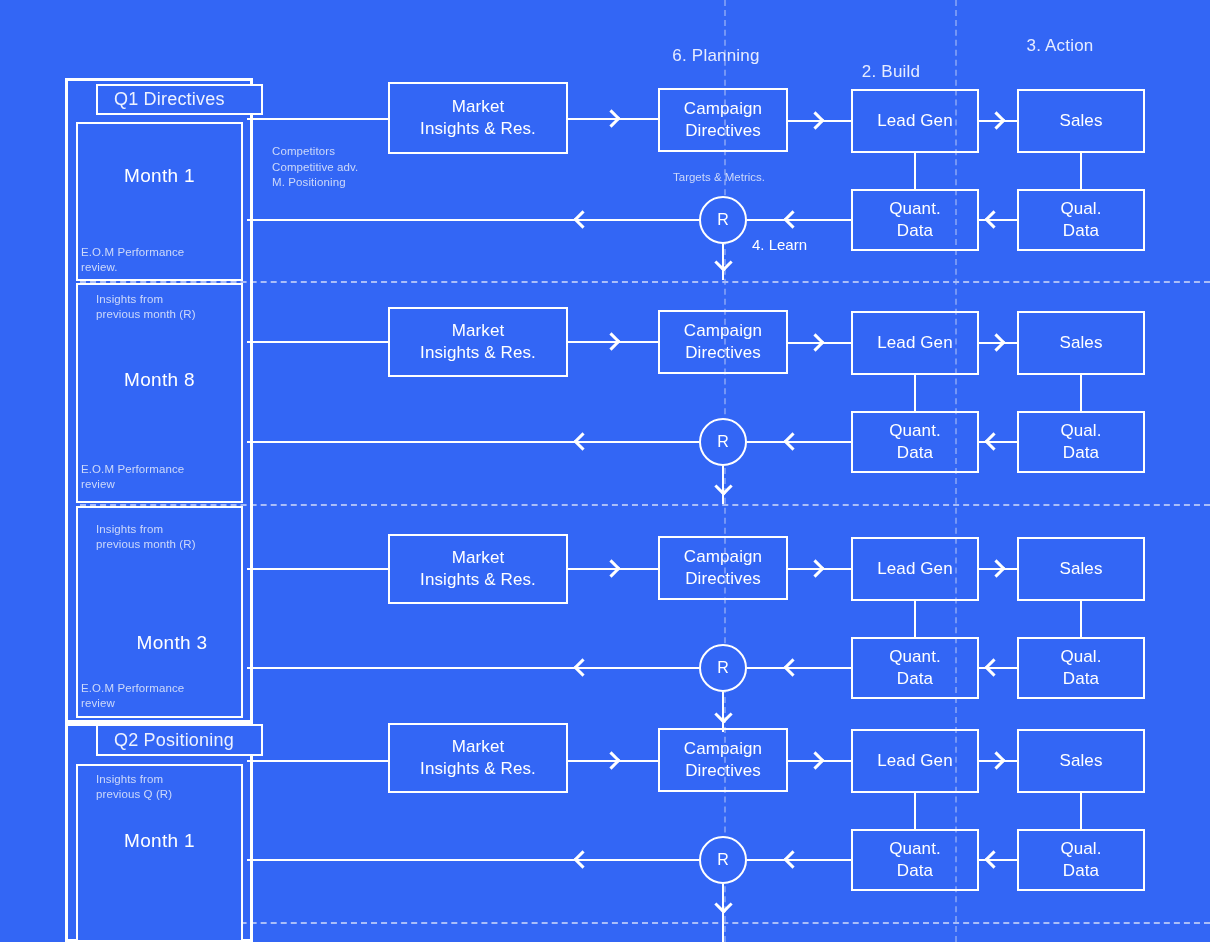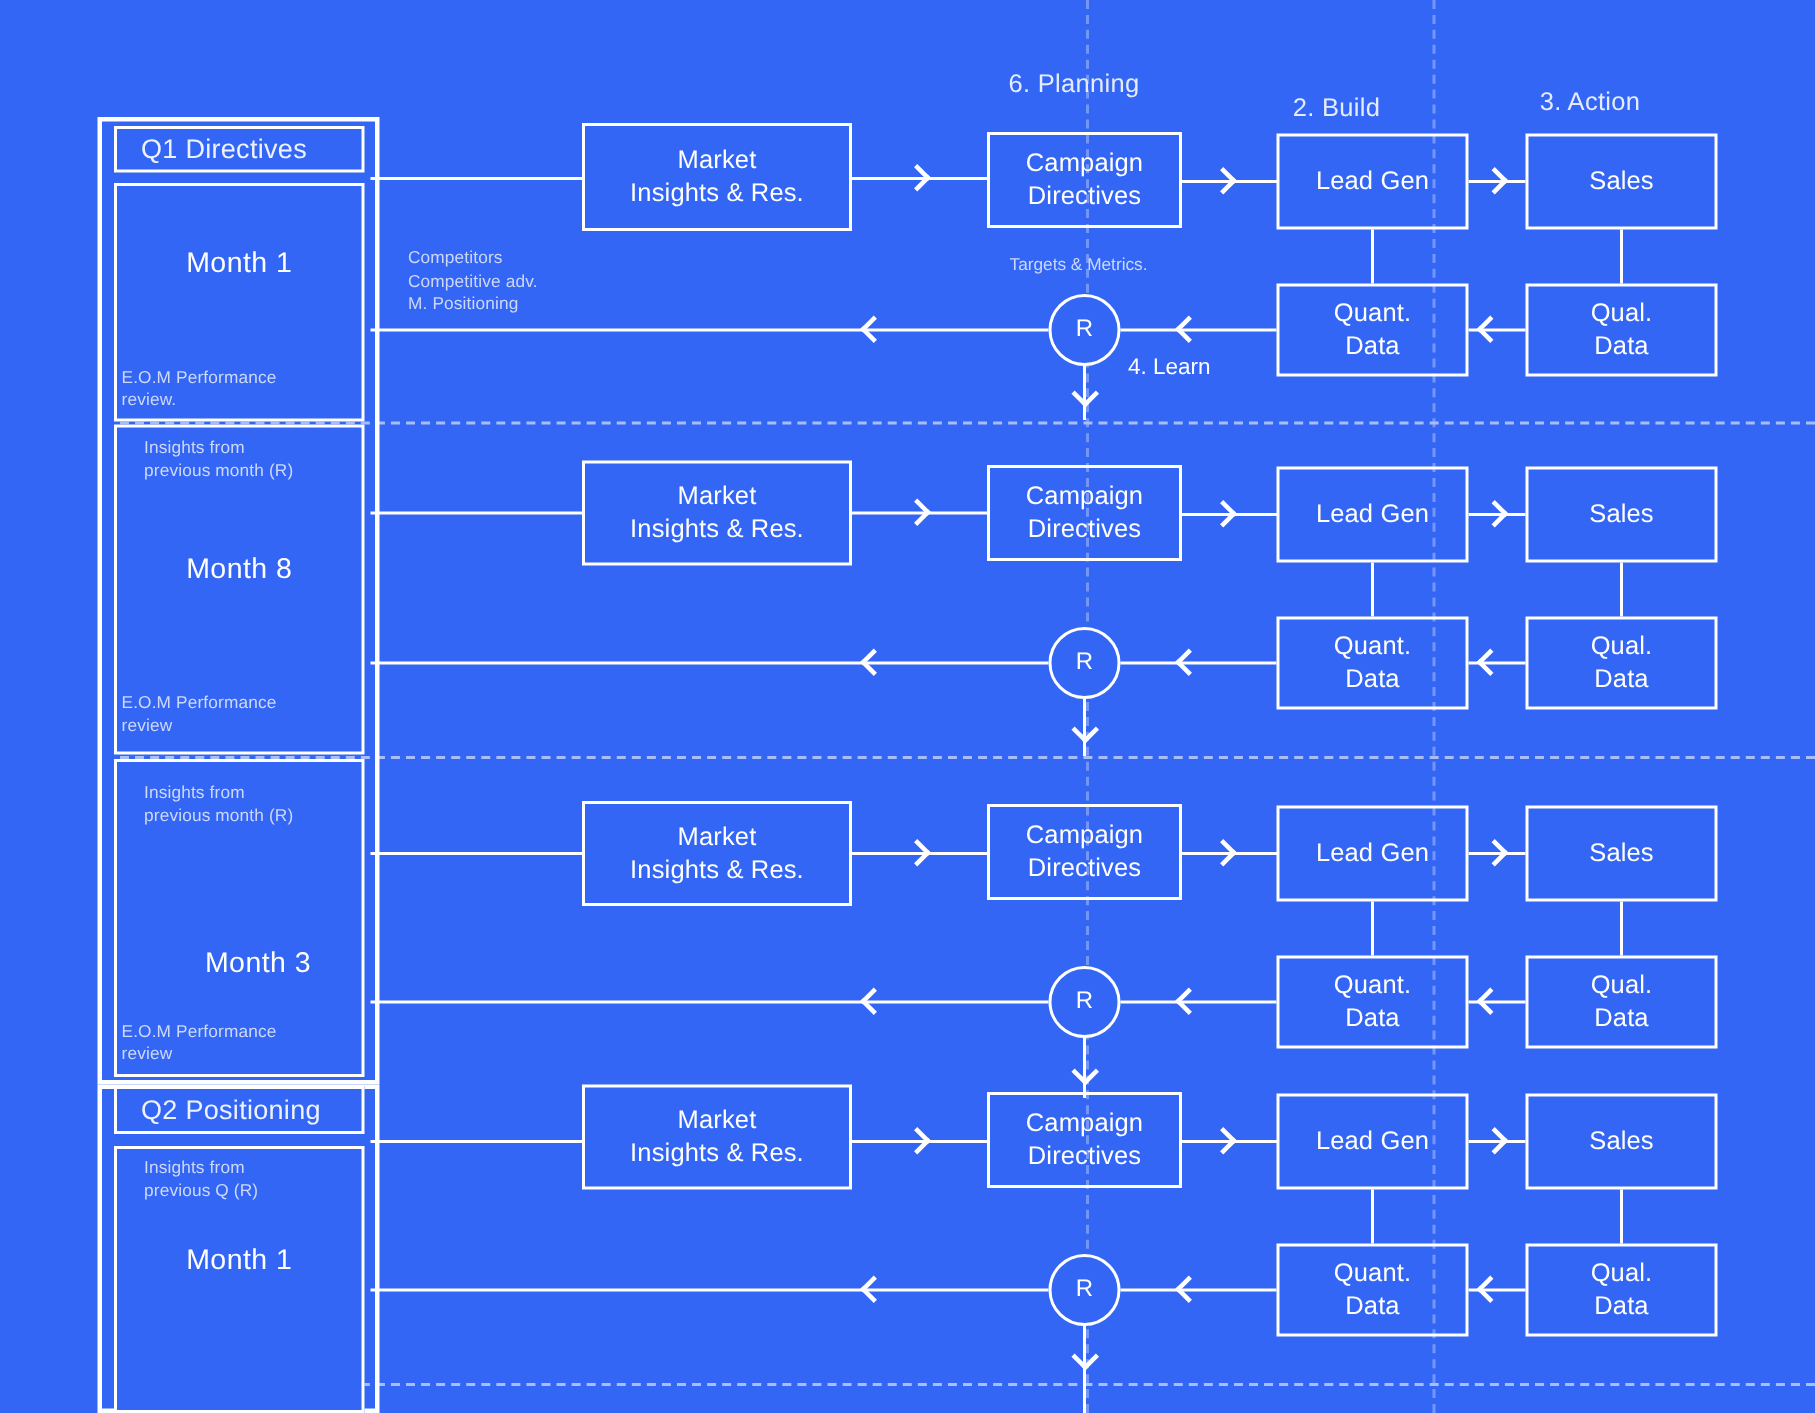--- a/index.html
+++ b/index.html
@@ -83,20 +83,21 @@
   }
   .qheader{
     position:absolute;
     border:2px solid #ffffff;
     box-sizing:border-box;
     display:flex;align-items:center;
     padding-left:16px;
     font-size:18px;color:#eef2ff;
     background:#3366f5;
     letter-spacing:.2px;
+    margin-left:20px;
   }
   .month-cell{
     position:absolute;
     border:2px solid #ffffff;
     box-sizing:border-box;
     background:#3366f5;
   }
   .month-title{
     position:absolute;
     width:100%;
@@ -139,21 +140,21 @@
 </head>
 <body>
 
 <div id="canvas">
 
   <div class="vdash" style="left:724px;top:0px;height:942px;"></div>
   <div class="vdash" style="left:955px;top:0px;height:942px;"></div>
 
   <div class="phase-head" style="left:716px;top:46px;">6. Planning</div>
   <div class="phase-head" style="left:891px;top:46px;margin-top:16px;">2. Build</div>
-  <div class="phase-head" style="left:1060px;top:58px;">3. Action</div>
+  <div class="phase-head" style="left:1060px;top:36px;">3. Action</div>
 
   <div class="hdash" style="left:80px;top:281px;width:1130px;"></div>
   <div class="hdash" style="left:80px;top:504px;width:1130px;"></div>
   <div class="hdash" style="left:80px;top:922px;width:1130px;"></div>
 
   <div class="panel-frame" style="left:65px;top:78px;width:188px;height:645px;"></div>
   <div class="panel-frame" style="left:65px;top:723px;width:188px;height:219px;"></div>
 
   <div class="qheader" style="left:76px;top:84px;width:167px;height:31px;">Q1 Directives</div>
 
@@ -223,21 +224,21 @@
   <div class="arrow-l" style="left:987px;top:213px;"></div>
 
   <div class="hline" style="left:747px;top:219px;width:104px;"></div>
   <div class="arrow-l" style="left:786px;top:213px;"></div>
   <div class="rnode" style="left:699px;top:196px;">R</div>
   <div class="hline" style="left:247px;top:219px;width:452px;"></div>
   <div class="arrow-l" style="left:576px;top:213px;"></div>
   <div class="vline" style="left:722px;top:244px;height:36px;"></div>
   <div class="arrow-d" style="left:717px;top:256px;"></div>
 
-  <div class="side-note" style="left:272px;top:144px;width:160px;margin-top:21px;">Competitors
+  <div class="side-note" style="left:272px;top:144px;width:160px;">Competitors
 Competitive adv.
 M. Positioning</div>
   <div class="mini-label" style="left:673px;top:171px;">Targets &amp; Metrics.</div>
   <div class="learn-label" style="left:752px;top:236px;">4. Learn</div>
 
   <div class="hline" style="left:247px;top:341px;width:141px;"></div>
   <div class="pbox" style="left:388px;top:307px;width:180px;height:70px;">
     <span style="white-space:pre-line;">Market
 Insights &amp; Res.</span>
   </div>

